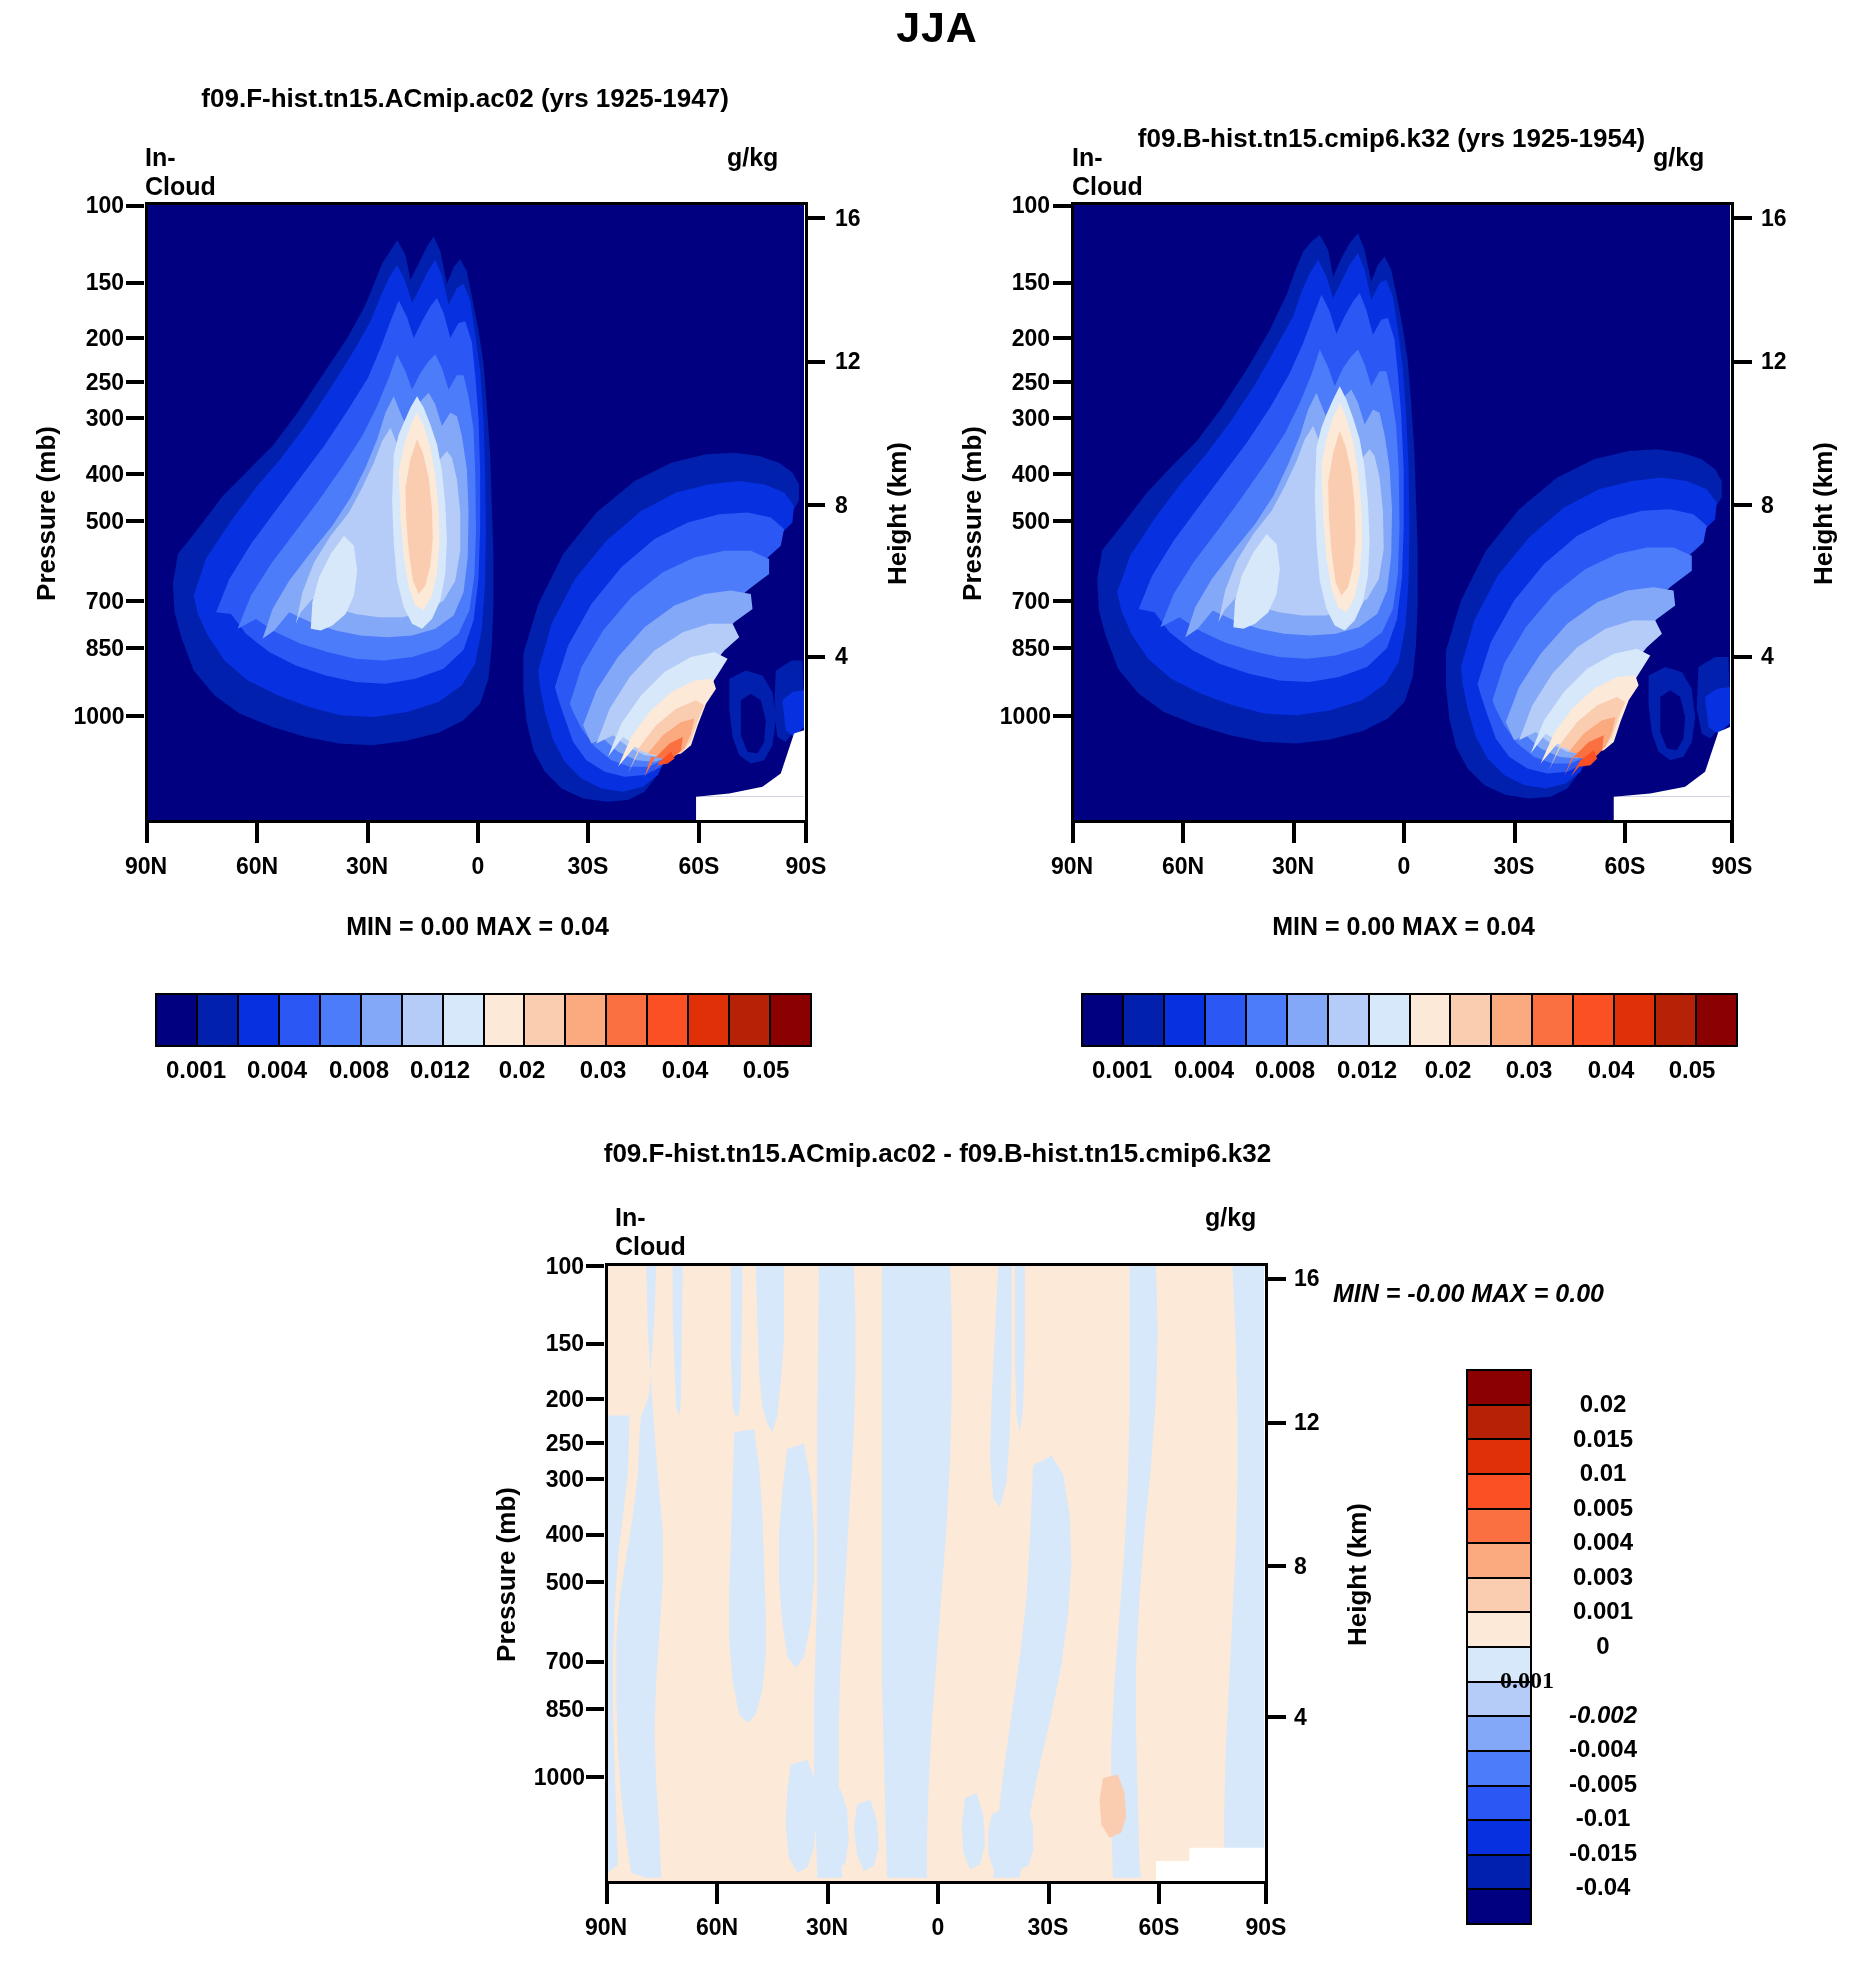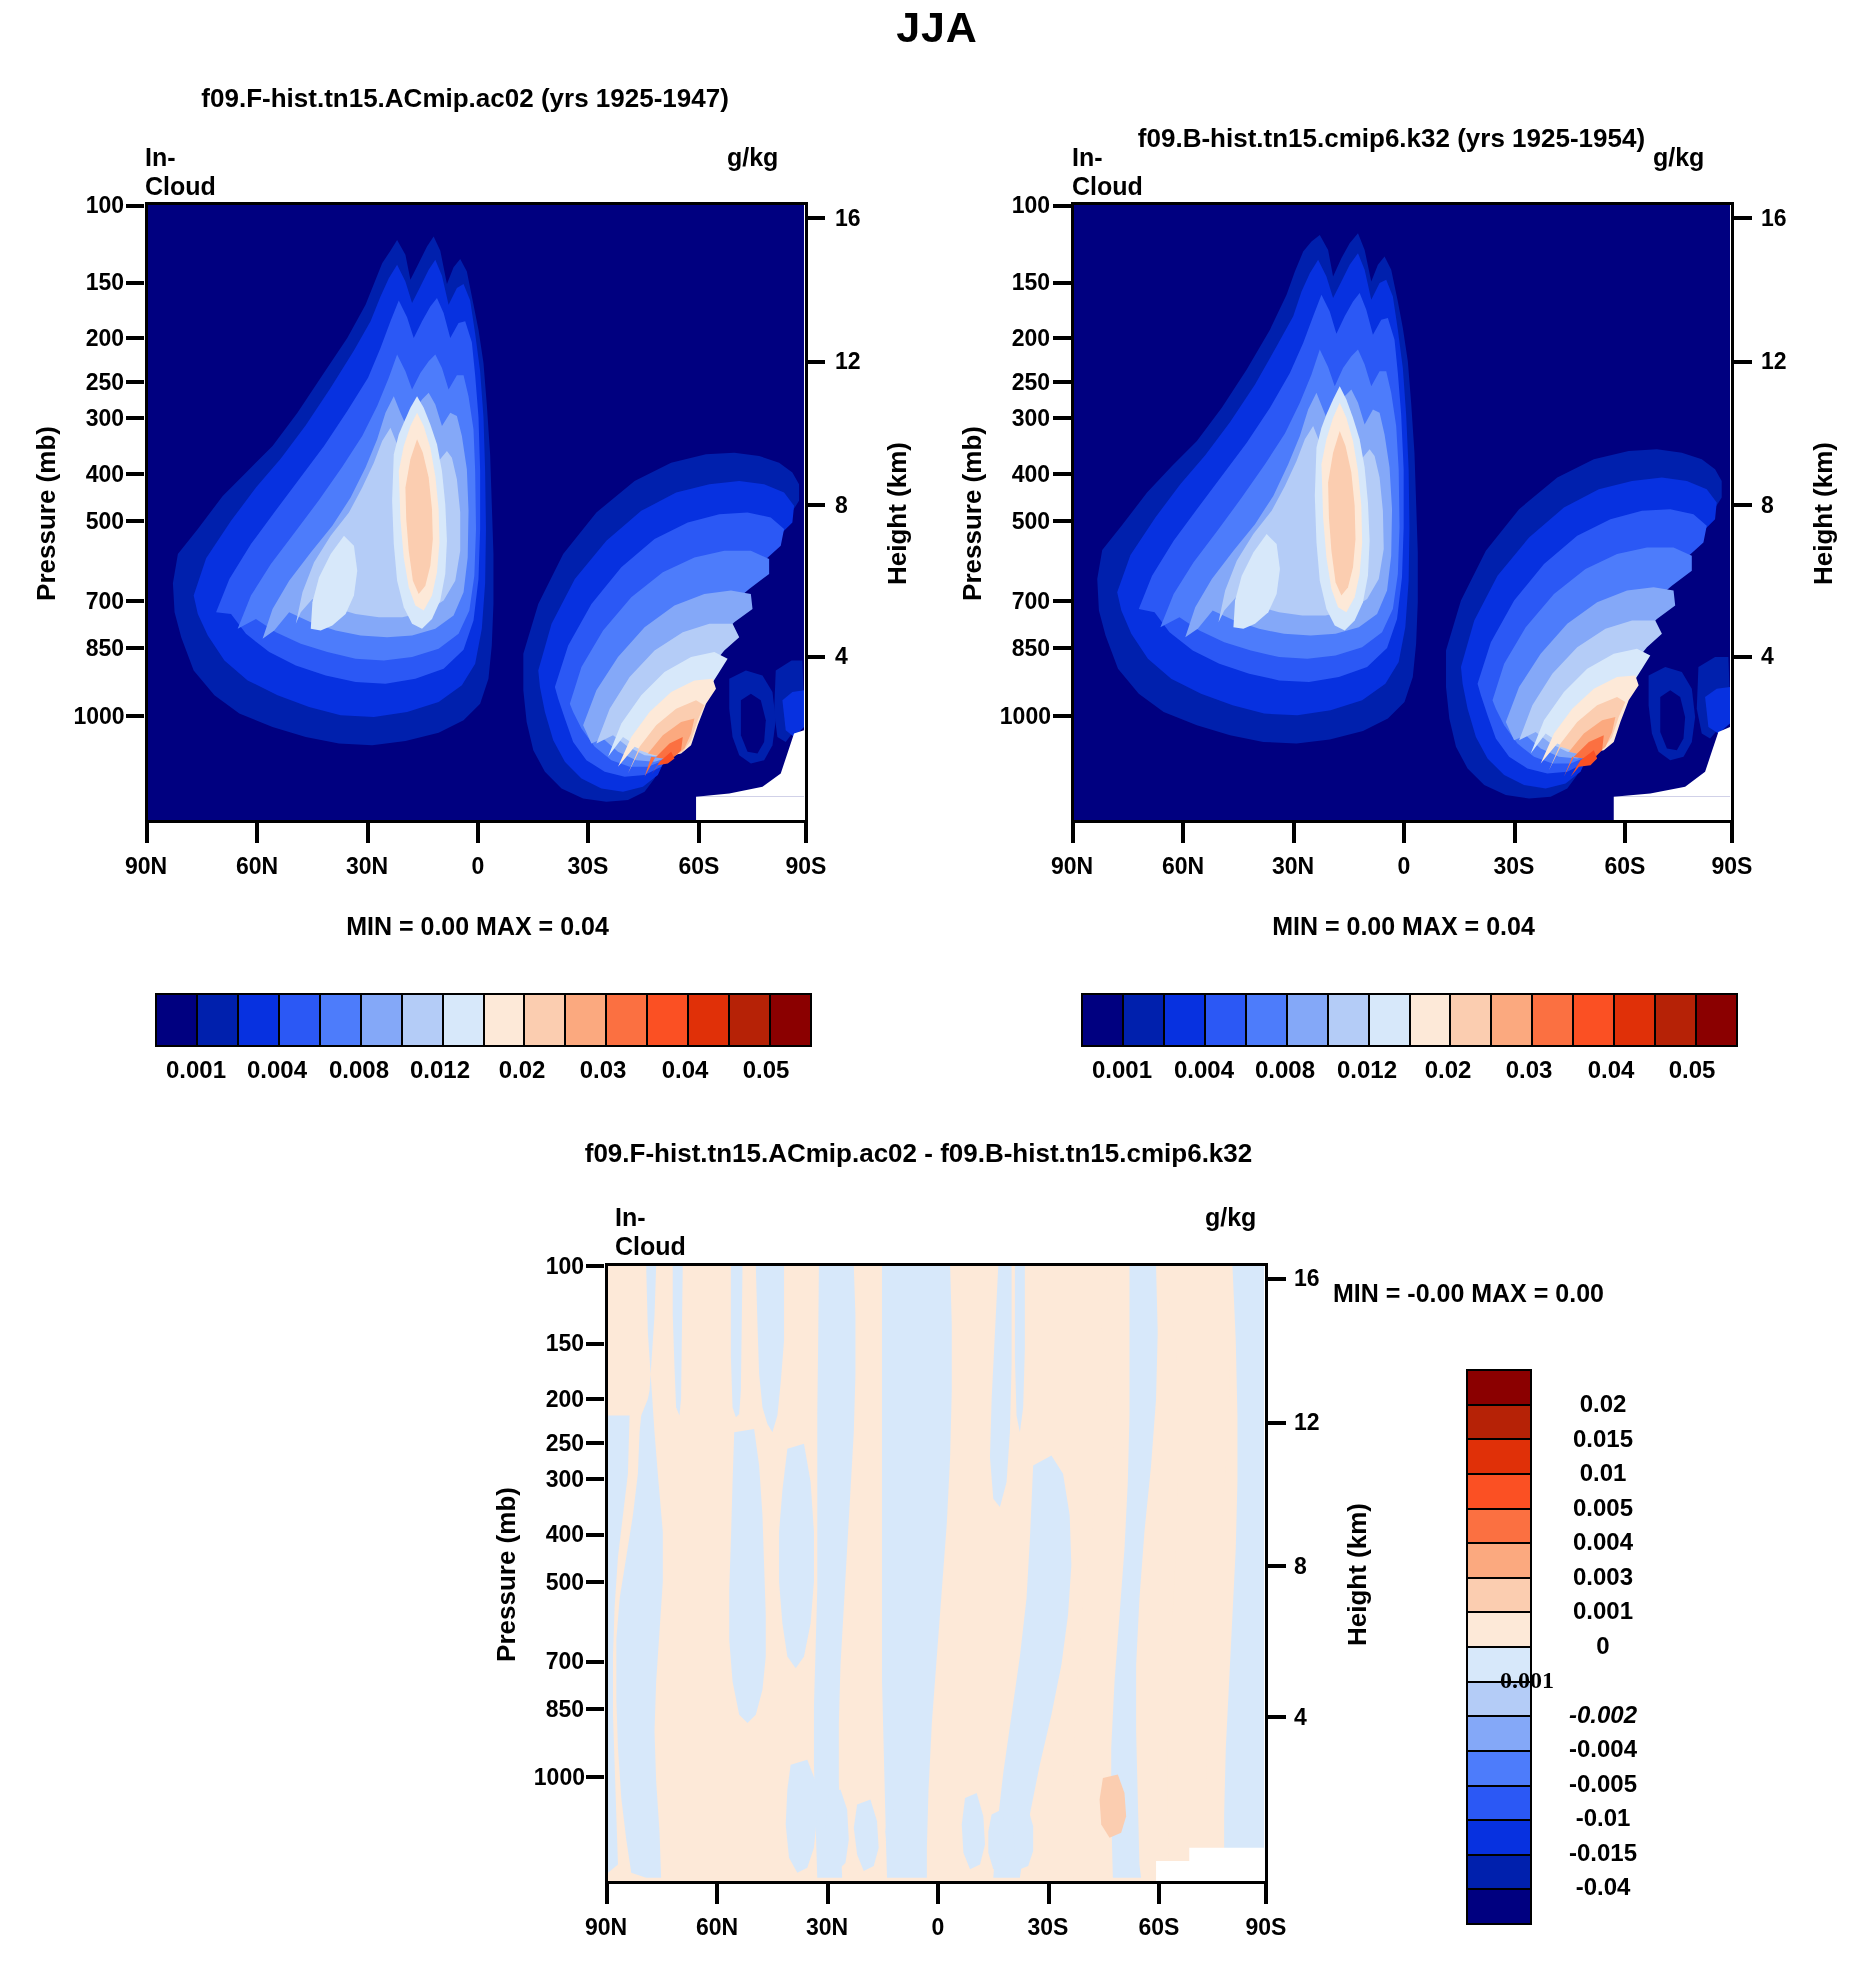--- a/index.html
+++ b/index.html
@@ -287,21 +287,21 @@
   <div class="cbar-h-lab" style="left:1285px;top:1056px;">0.008</div>
   <div class="cbar-h-lab" style="left:1367px;top:1056px;">0.012</div>
   <div class="cbar-h-lab" style="left:1448px;top:1056px;">0.02</div>
   <div class="cbar-h-lab" style="left:1529px;top:1056px;">0.03</div>
   <div class="cbar-h-lab" style="left:1611px;top:1056px;">0.04</div>
   <div class="cbar-h-lab" style="left:1692px;top:1056px;">0.05</div>
 </div>
 
 <div class="panel">
 
-  <div class="panel-title" style="left:420px;top:1138px;width:997px;">f09.F-hist.tn15.ACmip.ac02 - f09.B-hist.tn15.cmip6.k32</div>
+  <div class="panel-title" style="left:439px;top:1138px;width:997px;">f09.F-hist.tn15.ACmip.ac02 - f09.B-hist.tn15.cmip6.k32</div>
 
   <div class="sub-left" style="left:615px;top:1203px;">In-Cloud ice</div>
   <div class="sub-right" style="left:1205px;top:1203px;">g/kg</div>
 
   <div class="plotbox" id="pb3" style="left:605px;top:1263px;width:663px;height:621px;">
     <svg width="656" height="615" viewBox="0 0 790 740" preserveAspectRatio="none">
       <rect x="0" y="0" width="790" height="740" fill="#fde9d8"></rect>
 
       <path d="M 46 0 L 58 0 L 56 60 L 52 120 L 50 150 L 48 160 L 44 170 L 40 180 L 38 200 L 36 250 L 30 300 L 22 350 L 14 400 L 10 450 L 10 520 L 12 580 L 16 640 L 22 690 L 28 730 L 46 736 L 64 736 L 62 680 L 58 620 L 56 560 L 58 500 L 62 440 L 66 380 L 66 320 L 60 250 L 56 200 L 52 140 L 48 80 Z" fill="#d7e8fa"></path>
       <path d="M 0 180 L 26 180 L 24 250 L 18 300 L 12 350 L 8 410 L 6 470 L 6 540 L 8 600 L 10 660 L 12 720 L 0 730 Z" fill="#d7e8fa"></path>
@@ -378,21 +378,21 @@
   <div class="tick abs" style="left:1264px;top:1884px;width:4.2px;height:20px;"></div>
 
   <div class="xtick-lab" style="left:606px;top:1914px;">90N</div>
   <div class="xtick-lab" style="left:717px;top:1914px;">60N</div>
   <div class="xtick-lab" style="left:827px;top:1914px;">30N</div>
   <div class="xtick-lab" style="left:938px;top:1914px;">0</div>
   <div class="xtick-lab" style="left:1048px;top:1914px;">30S</div>
   <div class="xtick-lab" style="left:1159px;top:1914px;">60S</div>
   <div class="xtick-lab" style="left:1266px;top:1914px;">90S</div>
 
-  <div class="minmax" style="left:1333px;top:1279px;">MIN =  -0.00  MAX =   0.00</div>
+  <div class="minmax" style="left:1333px;top:1279px;font-style:italic;">MIN =  -0.00  MAX =   0.00</div>
 
   <div class="cbar-v" id="cb3" style="left: 1466px; top: 1369px; width: 62px; height: 552px; display: flex; flex-direction: column;">
       <div class="cellv" style="background: rgb(139, 0, 0); flex: 1 1 0px;"></div>
       <div class="cellv" style="background: rgb(182, 34, 6); flex: 1 1 0px;"></div>
       <div class="cellv" style="background: rgb(224, 48, 8); flex: 1 1 0px;"></div>
       <div class="cellv" style="background: rgb(251, 80, 35); flex: 1 1 0px;"></div>
       <div class="cellv" style="background: rgb(251, 112, 65); flex: 1 1 0px;"></div>
       <div class="cellv" style="background: rgb(251, 169, 127); flex: 1 1 0px;"></div>
       <div class="cellv" style="background: rgb(251, 205, 176); flex: 1 1 0px;"></div>
       <div class="cellv" style="background: rgb(253, 233, 216); flex: 1 1 0px;"></div>

